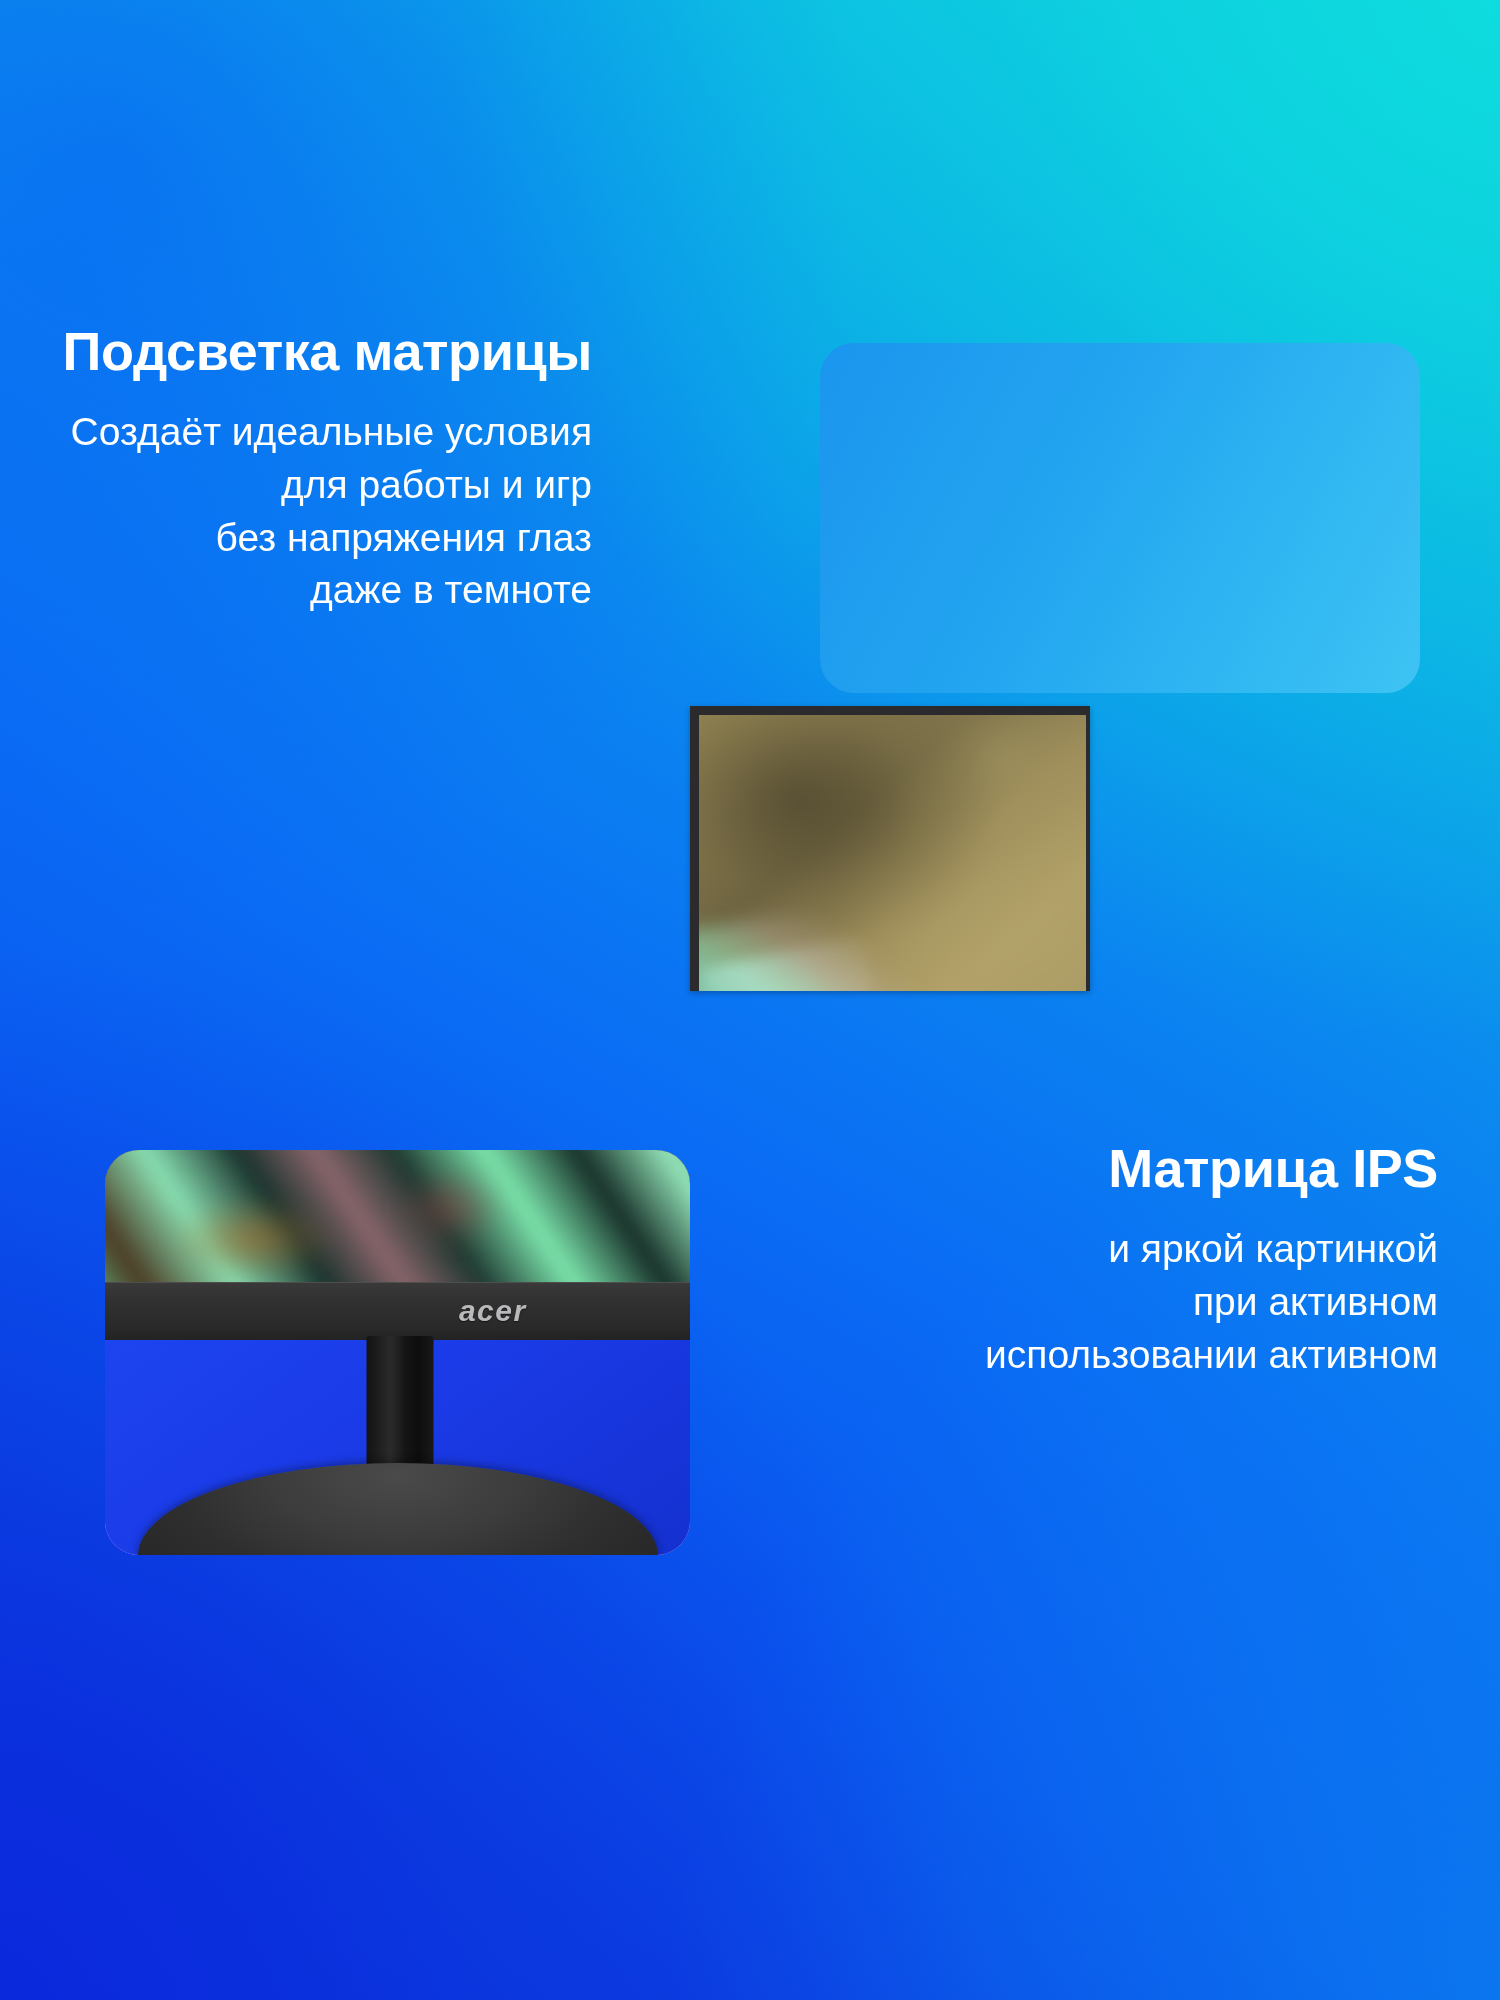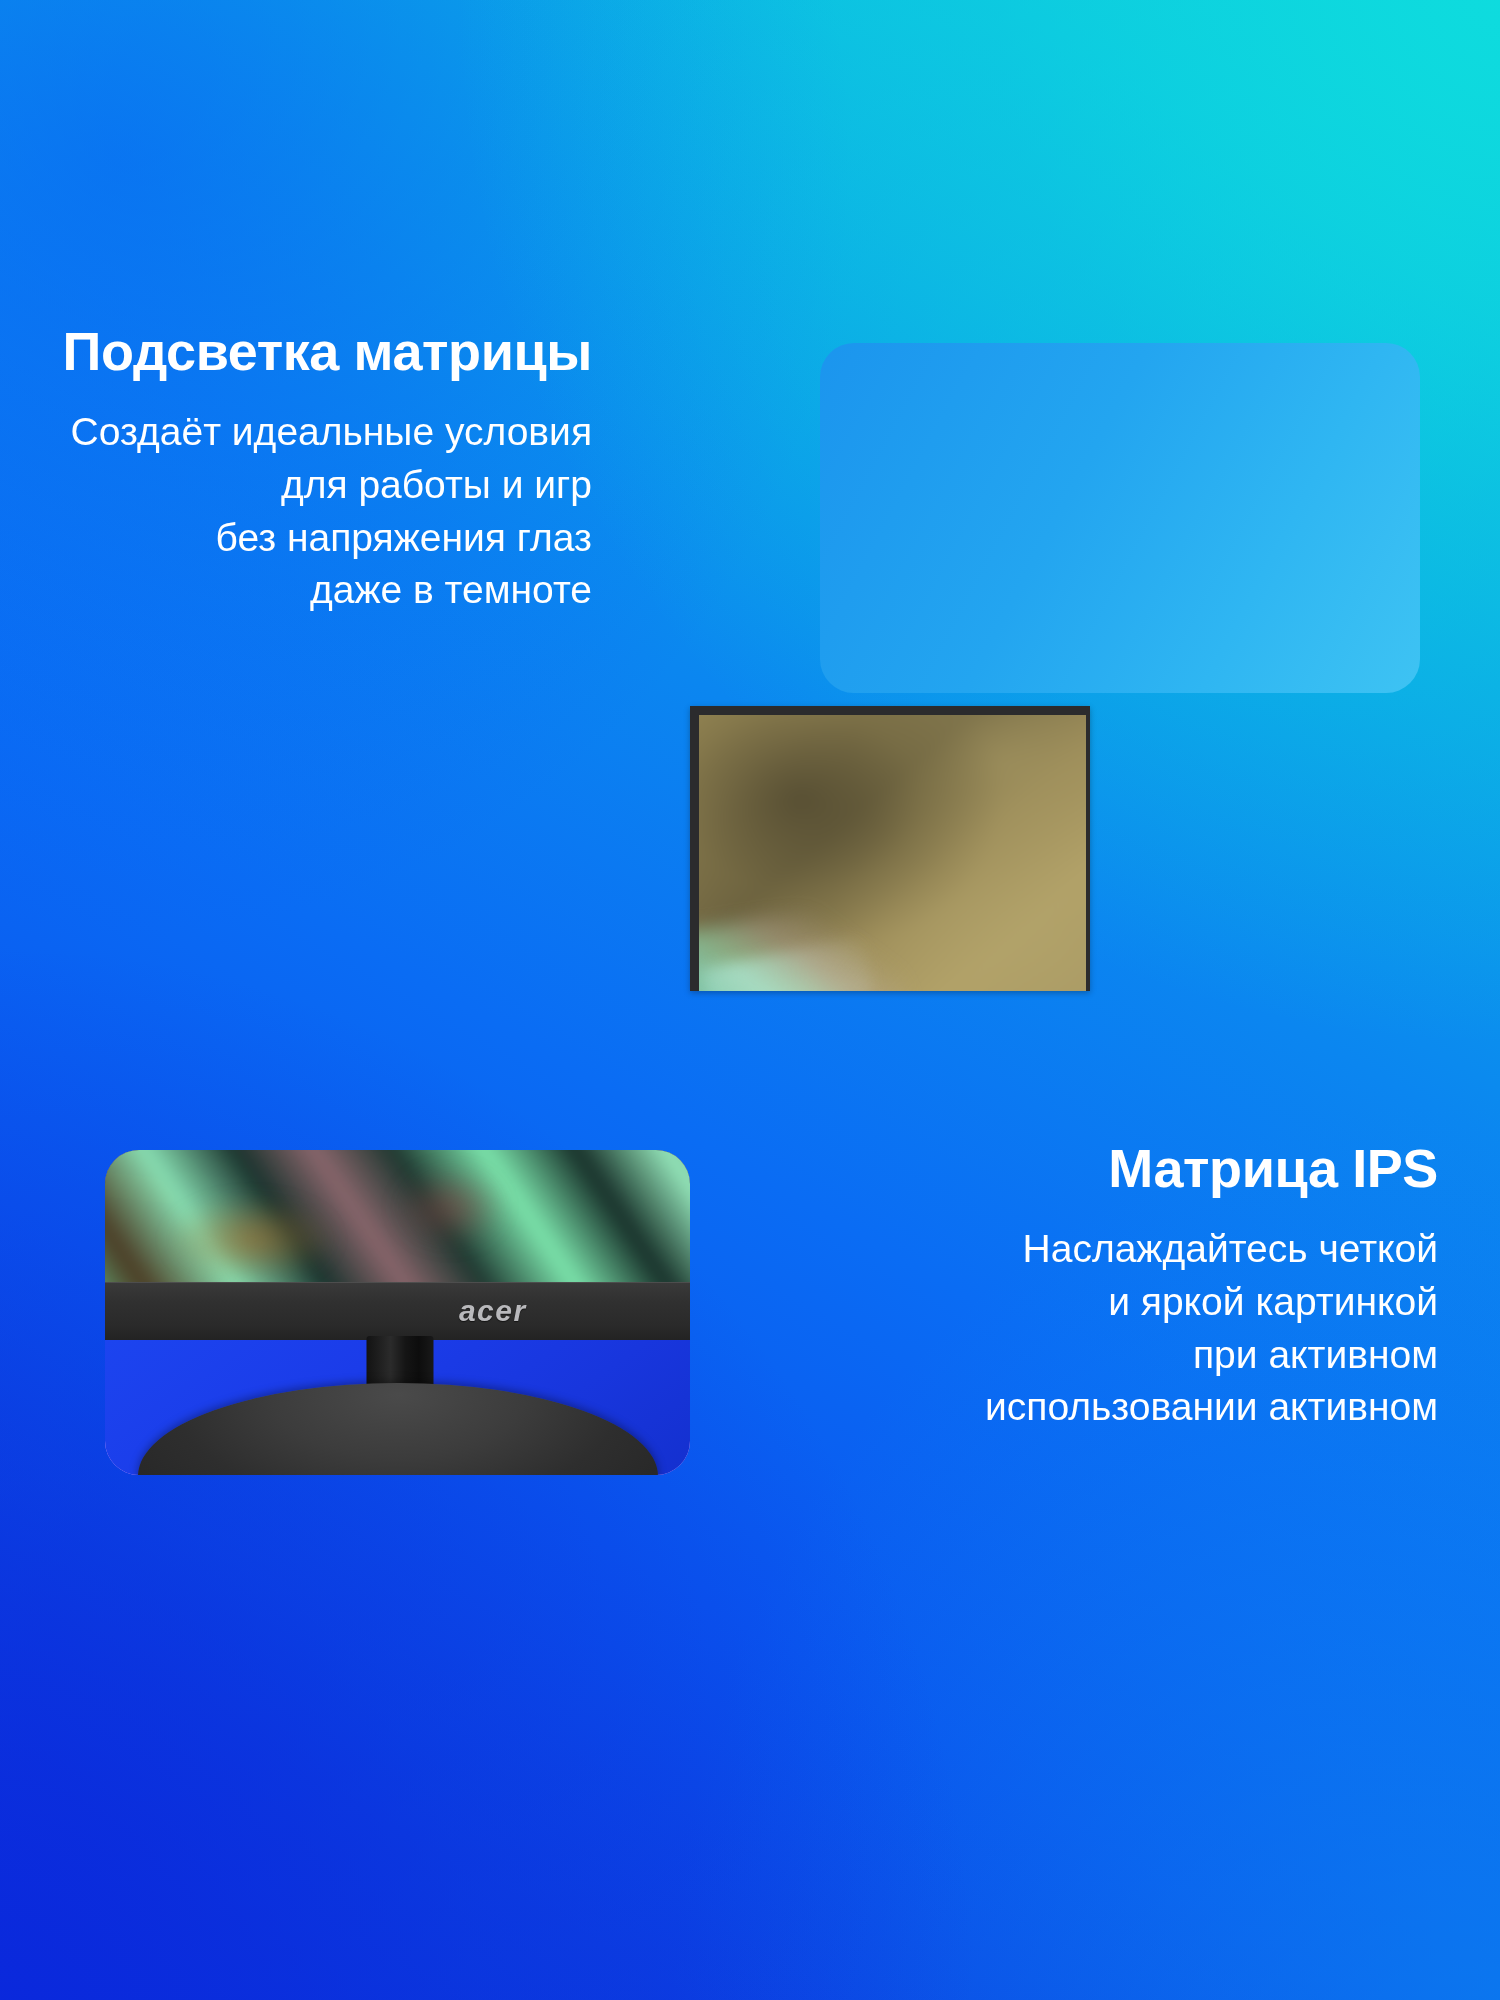--- a/index.html
+++ b/index.html
@@ -137,21 +137,21 @@
 
   
   #section-ips {
     position: absolute;
     left: 0; top: 1140px;
     width: 1500px; height: 430px;
   }
   #ips-card {
     position: absolute;
     left: 105px; top: 10px;
-    width: 585px; height: 325px;
+    width: 585px; height: 405px;
     border-radius: 34px;
     overflow: hidden;
     background: #f0abfc;
   }
   
   #ips-card .screen-band {
     position: absolute;
     left: 0; top: 0; right: 0;
     height: 132px;
     overflow: hidden;
@@ -313,20 +313,19 @@
     <div class="backdrop">
       <div class="stand-base-shadow"></div>
     </div>
     <div class="stand-column"></div>
     <div class="stand-base"></div>
   </div>
 
   <div id="ips-text">
     <h2 class="feature-title">Матрица IPS</h2>
     <div class="feature-desc">
-      <span class="line">Наслаждайтесь четкой</span>
       <span class="line">и яркой картинкой</span>
       <span class="line">при активном</span>
       <span class="line">использовании активном</span>
     </div>
   </div>
 
 </div>
 
 </body></html>

